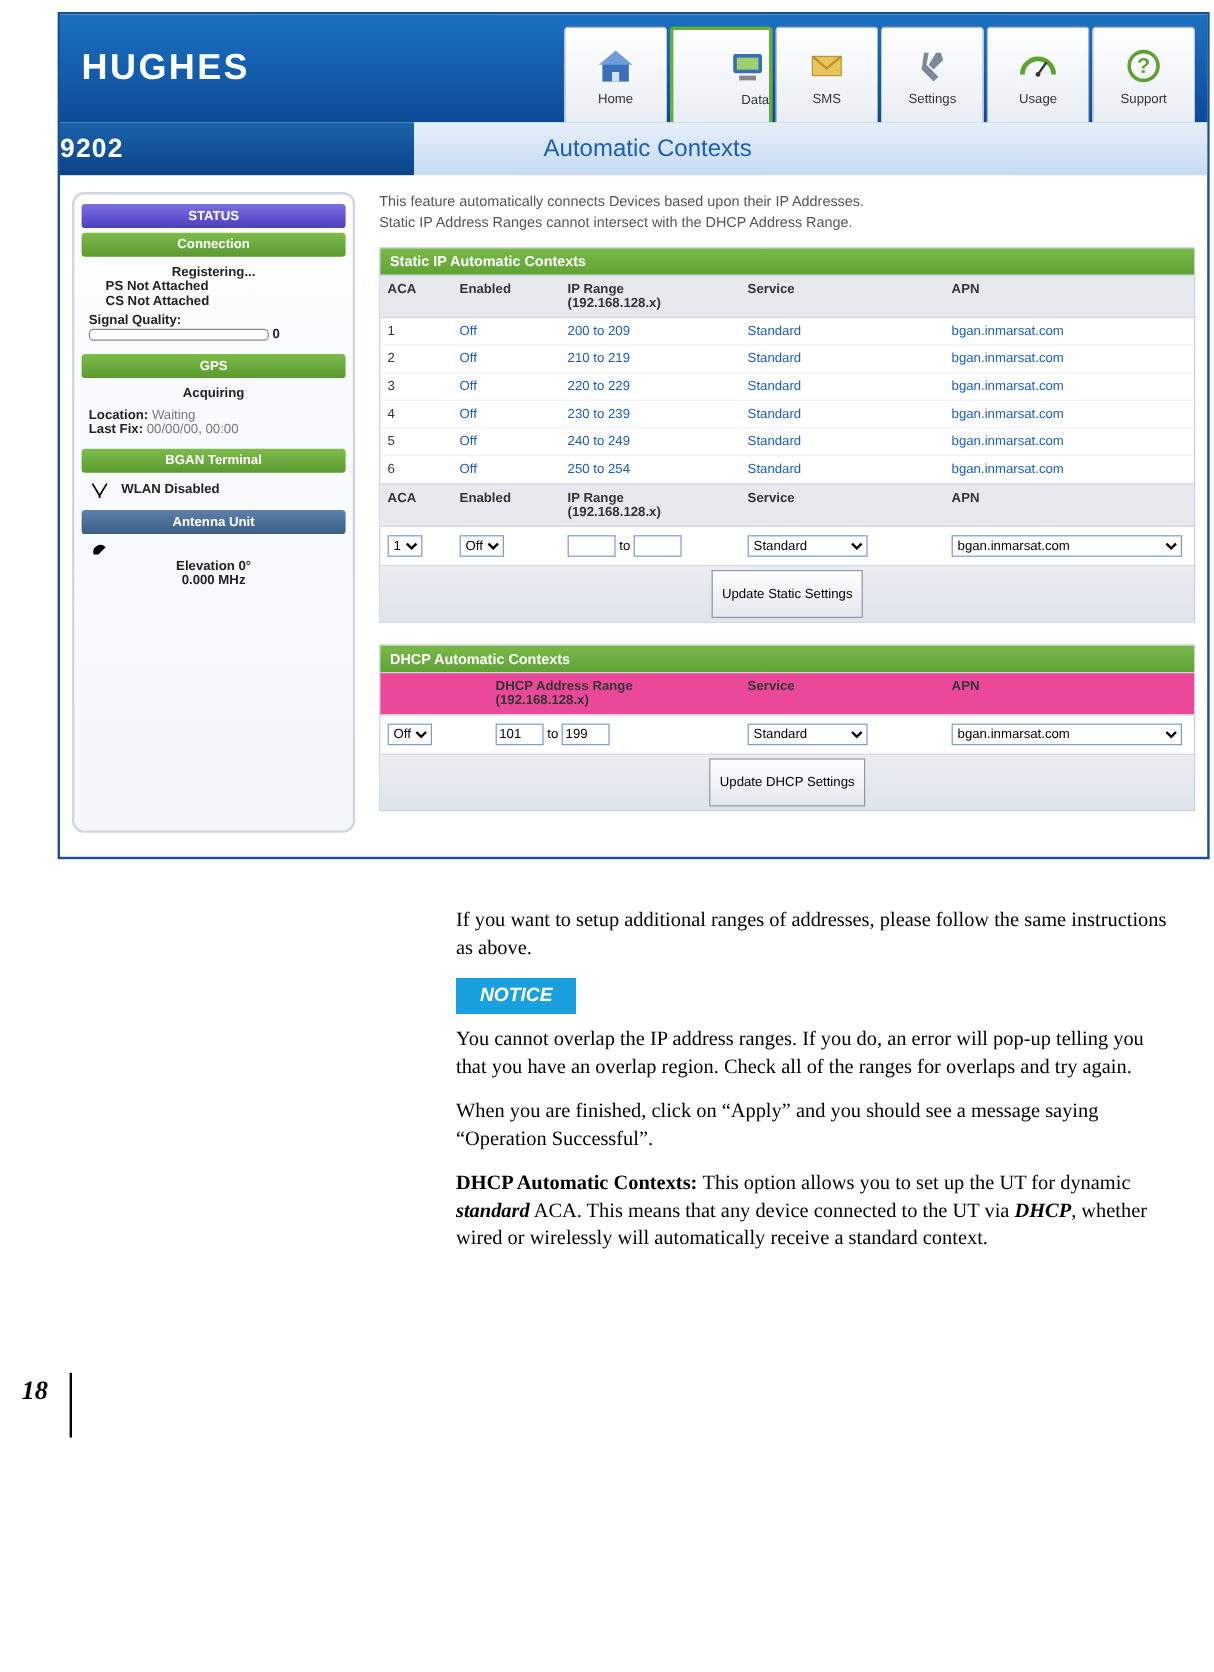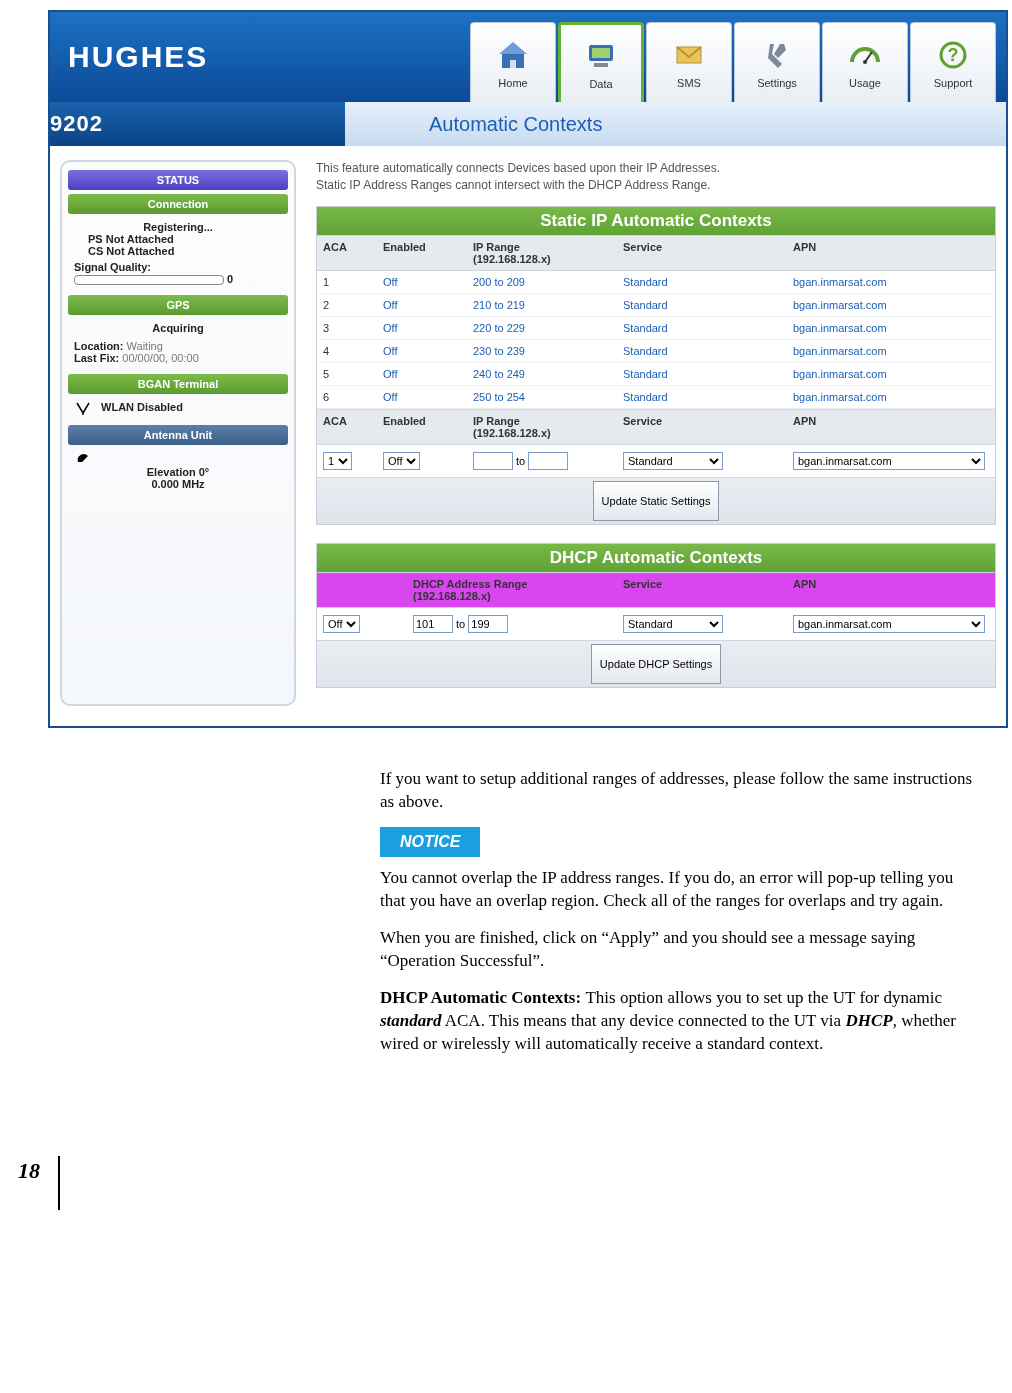--- a/index.html
+++ b/index.html
@@ -7,27 +7,27 @@
 
   .page { width: 882px; padding: 0; }
 
   .app-window { border: 2px solid #1a4f8f; width: 960px; margin: 10px 0 0 48px; background: #fff; }
 
   .topbar { background: linear-gradient(#1d71c2, #0c4a99); height: 90px; display: flex; align-items: stretch; }
   .logo-wrap { display: flex; align-items: center; padding: 0 18px; }
   .logo-text { color: #fff; font-weight: 900; letter-spacing: 2px; font-size: 30px; font-family: Arial, sans-serif; }
   .nav { margin-left: auto; display: flex; align-items: flex-end; gap: 2px; padding-right: 10px; }
   .nav-item { width: 86px; height: 80px; background: linear-gradient(#fff,#e9eef4); border: 1px solid #b9c7da; border-bottom: none; border-radius: 4px 4px 0 0; display: flex; flex-direction: column; align-items: center; justify-content: center; gap: 4px; font-size: 11px; color: #333; cursor: pointer; }
-  .nav-item.active { border: 3px solid #64b22f; border-bottom: none; }
+  .nav-item.active { border: 3px solid #64b22f; border-bottom: none; align-items: flex-end; }
   .nav-icon { width: 36px; height: 36px; display: flex; align-items: center; justify-content: center; }
 
   .subbar { display: flex; height: 44px; }
   .subbar-left { background: linear-gradient(#1a63ab,#0b4388); width: 295px; display: flex; align-items: center; }
   .model9202 { color: #fff; font-size: 22px; font-weight: bold; letter-spacing: 1px; }
-  .subbar-right { flex: 1; background: linear-gradient(#e6effa,#c7dbf1); display: flex; align-items: center; padding-left: 84px; }
+  .subbar-right { flex: 1; background: linear-gradient(#e6effa,#c7dbf1); display: flex; align-items: center; padding-left: 108px; }
   .page-title { color: #1a5fb4; font-size: 20px; }
 
   .app-body { display: flex; gap: 20px; padding: 14px 10px 20px 10px; }
 
   .sidebar { width: 236px; border: 2px solid #cfd8e2; border-radius: 10px; background: linear-gradient(#fdfdfd,#f4f7fb); padding: 6px; min-height: 470px; }
   .side-hdr { height: 20px; color: #fff; font-size: 11px; font-weight: bold; display: flex; align-items: center; justify-content: center; border-radius: 3px; margin: 2px 0 4px 0; }
   .hdr-status { background: linear-gradient(#7d6fe0,#4a3fc0); }
   .hdr-conn { background: linear-gradient(#7dbb4b,#5a9a2f); }
   .hdr-gps { background: linear-gradient(#7dbb4b,#5a9a2f); }
   .hdr-bgan { background: linear-gradient(#7dbb4b,#5a9a2f); }
@@ -35,34 +35,34 @@
   .side-blk { padding: 3px 6px 8px 6px; font-size: 11px; color: #222; }
   .sig-bar { border: 1px solid #888; background: #fff; height: 10px; width: 150px; border-radius: 4px; display: inline-block; vertical-align: middle; }
   .center { text-align: center; font-weight: bold; }
   .gray { color: #777; }
   .bicon { width: 18px; height: 14px; display: inline-block; vertical-align: middle; margin-right: 6px; }
 
   .main { flex: 1; }
   .intro { font-size: 12px; color: #555; line-height: 1.4; margin-bottom: 12px; }
 
   .panel { border: 1px solid #c7d0da; margin-bottom: 18px; }
-  .panel-hdr { background: linear-gradient(#79b94a,#5fa233); color: #fff; font-weight: bold; font-size: 17px; padding: 4px 8px; text-align: center; }
+  .panel-hdr { background: linear-gradient(#79b94a,#5fa233); color: #fff; font-weight: bold; font-size: 12px; padding: 4px 8px; }
   .grid-head { display: grid; grid-template-columns: 60px 90px 150px 170px 1fr; background: #e6e9ee; font-size: 11px; font-weight: bold; color: #333; border-top: 1px solid #cfd6df; border-bottom: 1px solid #cfd6df; }
   .grid-head > div { padding: 5px 6px; }
   .grid-row { display: grid; grid-template-columns: 60px 90px 150px 170px 1fr; font-size: 11px; color: #1a5fb4; border-bottom: 1px solid #eef1f5; }
   .grid-row > div { padding: 5px 6px; }
   .grid-row .aca { color: #333; }
   .grid-form { display: grid; grid-template-columns: 60px 90px 150px 170px 1fr; font-size: 11px; padding: 4px 0; }
   .grid-form > div { padding: 3px 6px; }
   select, .tinput { font-size: 11px; border: 1px solid #7a9ccb; background: #fff; height: 18px; }
   .tinput { width: 40px; padding: 0 2px; }
   .btn-row { background: linear-gradient(#eaedf2,#dfe4eb); text-align: center; padding: 3px; border-top: 1px solid #cfd6df; }
   .ubtn { font-size: 11px; padding: 13px 8px; border: 1px solid #8d99aa; background: linear-gradient(#fff,#e3e8ef); cursor: pointer; }
 
-  .dhcp-head { display: grid; grid-template-columns: 90px 210px 170px 1fr; background: #d946ef; font-size: 11px; font-weight: bold; color: #333; border-top: 1px solid #cfd6df; border-bottom: 1px solid #cfd6df; }
+  .dhcp-head { display: grid; grid-template-columns: 90px 210px 170px 1fr; background: #ec4899; font-size: 11px; font-weight: bold; color: #333; border-top: 1px solid #cfd6df; border-bottom: 1px solid #cfd6df; }
   .dhcp-head > div { padding: 5px 6px; }
   .dhcp-form { display: grid; grid-template-columns: 90px 210px 170px 1fr; font-size: 11px; padding: 4px 0; }
   .dhcp-form > div { padding: 3px 6px; }
 
   .doc-text { width: 600px; margin: 40px 0 0 380px; font-family: 'Times New Roman', Times, serif; font-size: 17px; line-height: 1.35; color: #000; }
   .doc-text p { margin-bottom: 14px; }
   .notice-badge { display: inline-block; background: #1a9fdf; color: #fff; font-family: Arial, sans-serif; font-style: italic; font-weight: bold; padding: 4px 20px; font-size: 16px; margin-bottom: 10px; }
 
   .footer { display: flex; align-items: flex-start; margin-top: 100px; padding-bottom: 30px; }
   .pgnum { font-family: 'Times New Roman', serif; font-size: 22px; font-weight: bold; font-style: italic; width: 60px; text-align: center; border-right: 2px solid #000; padding: 2px 0 26px 0; }

